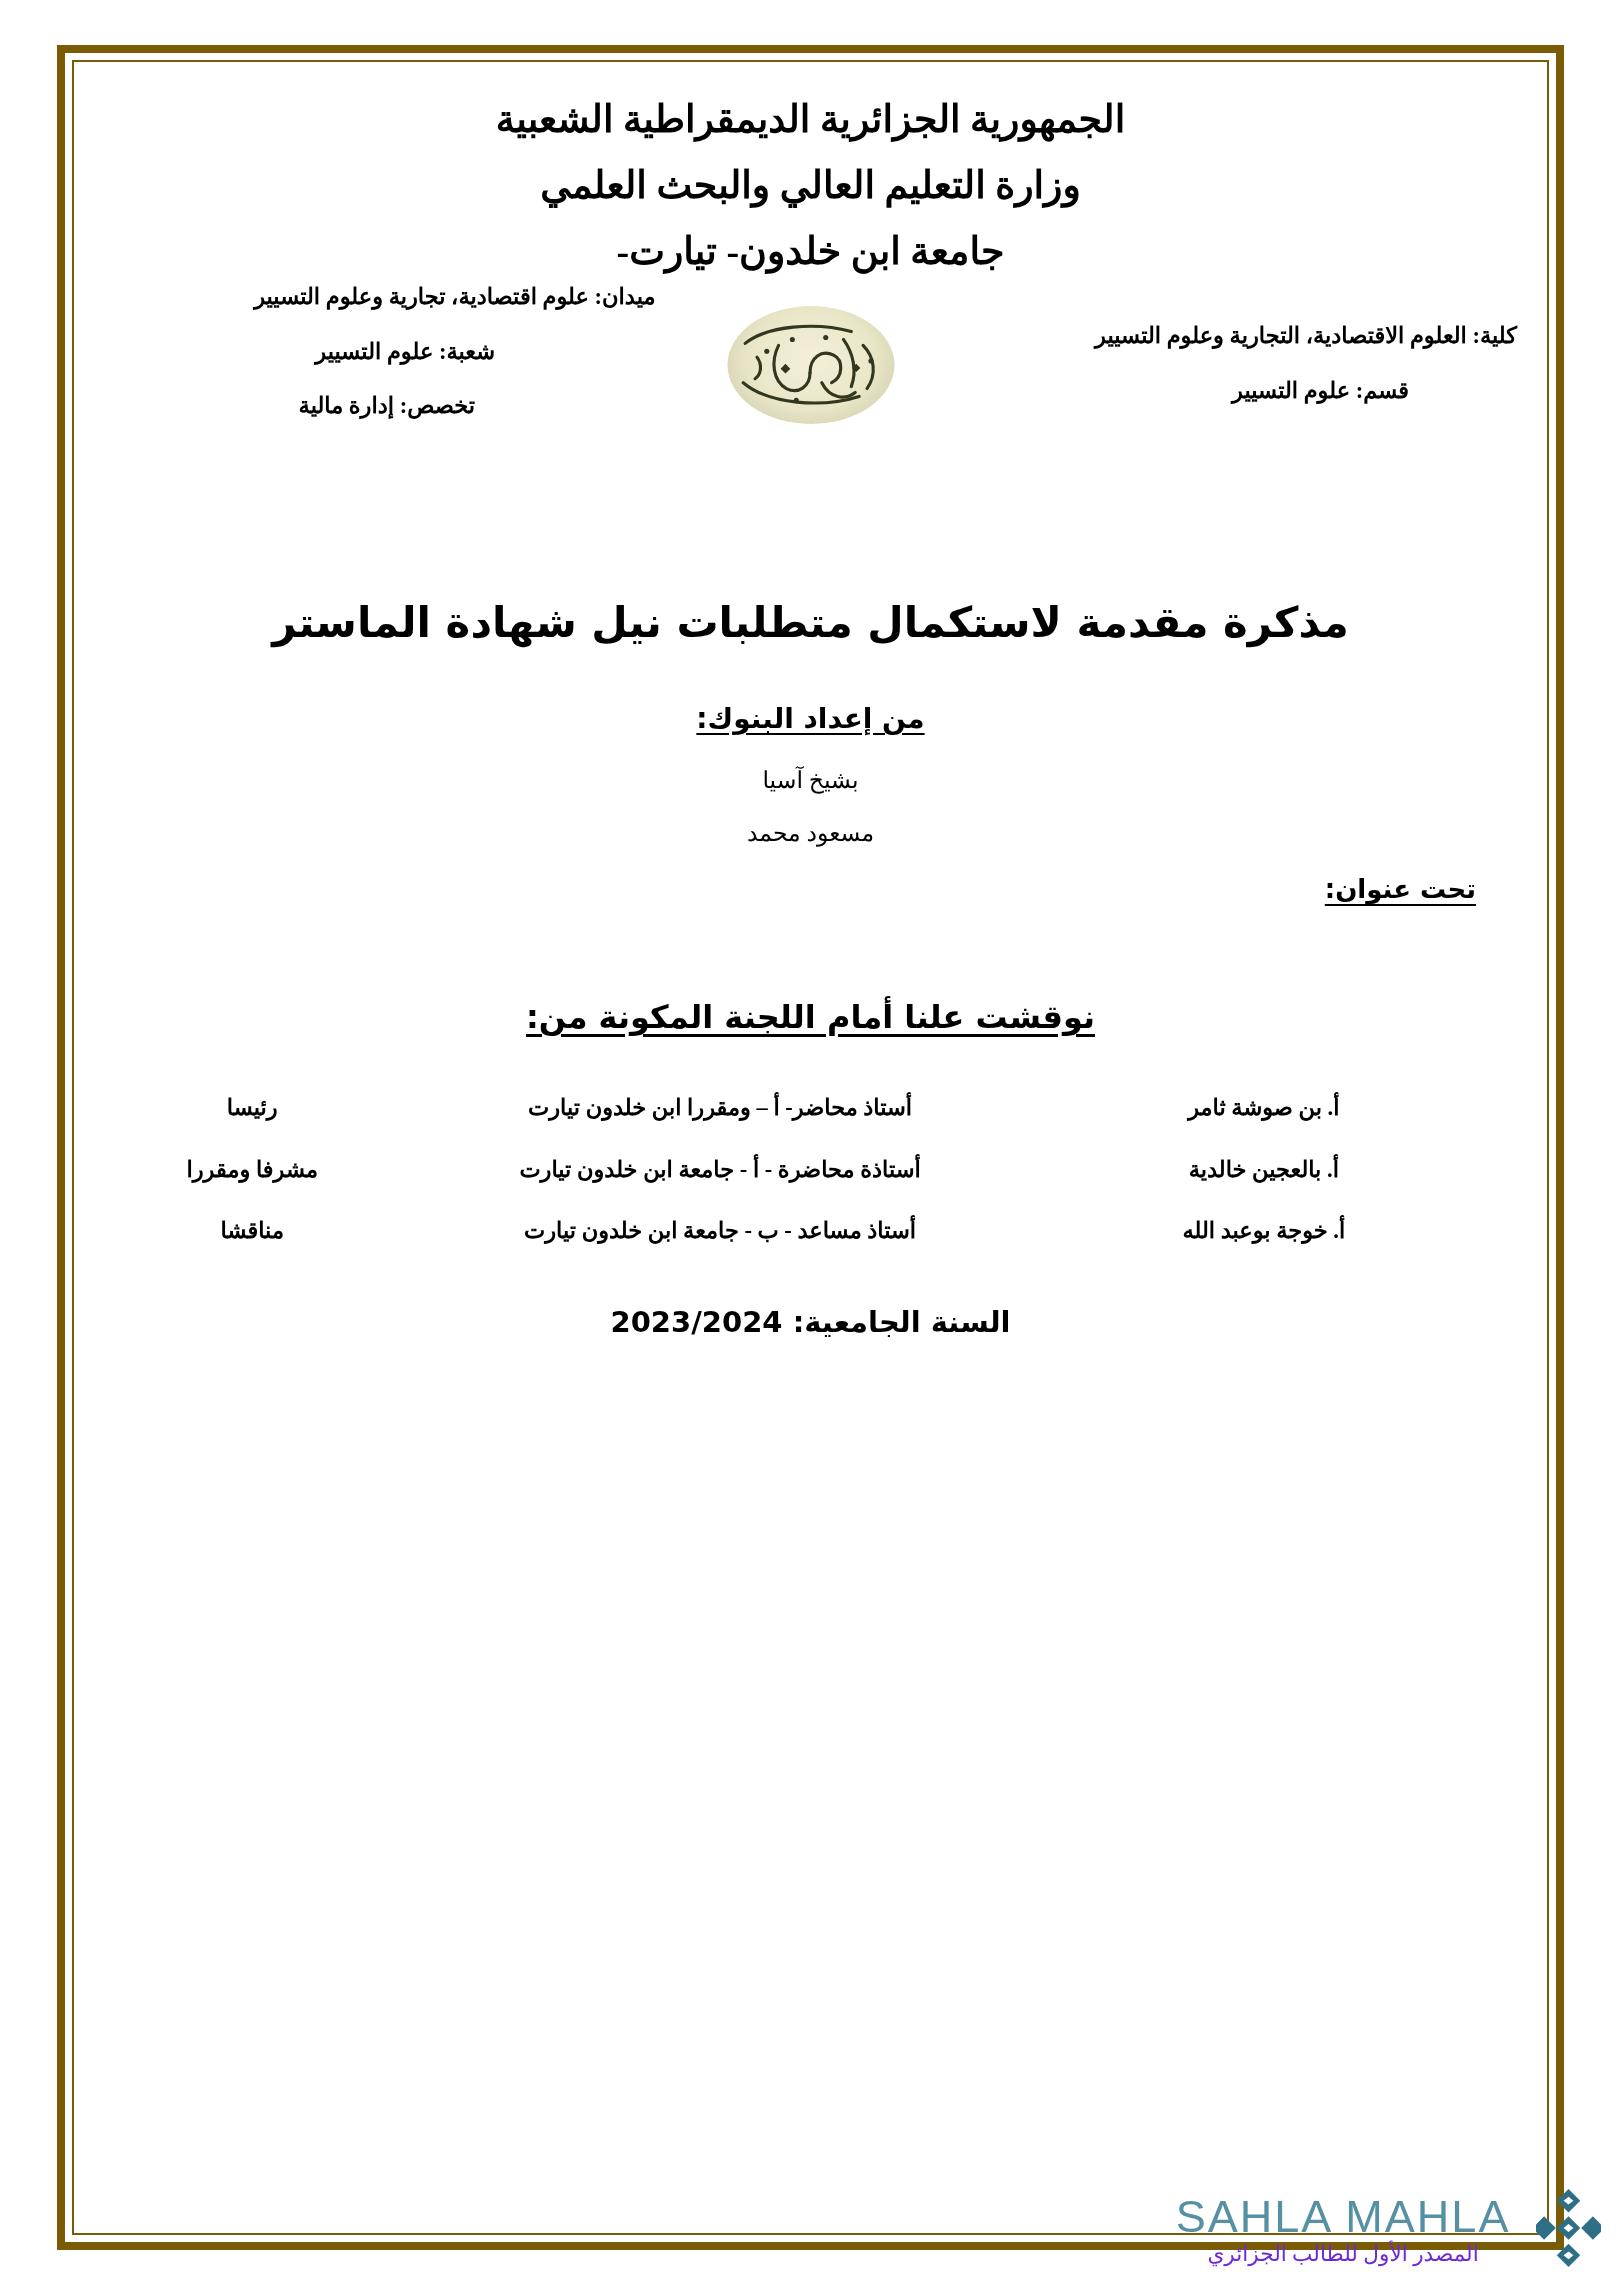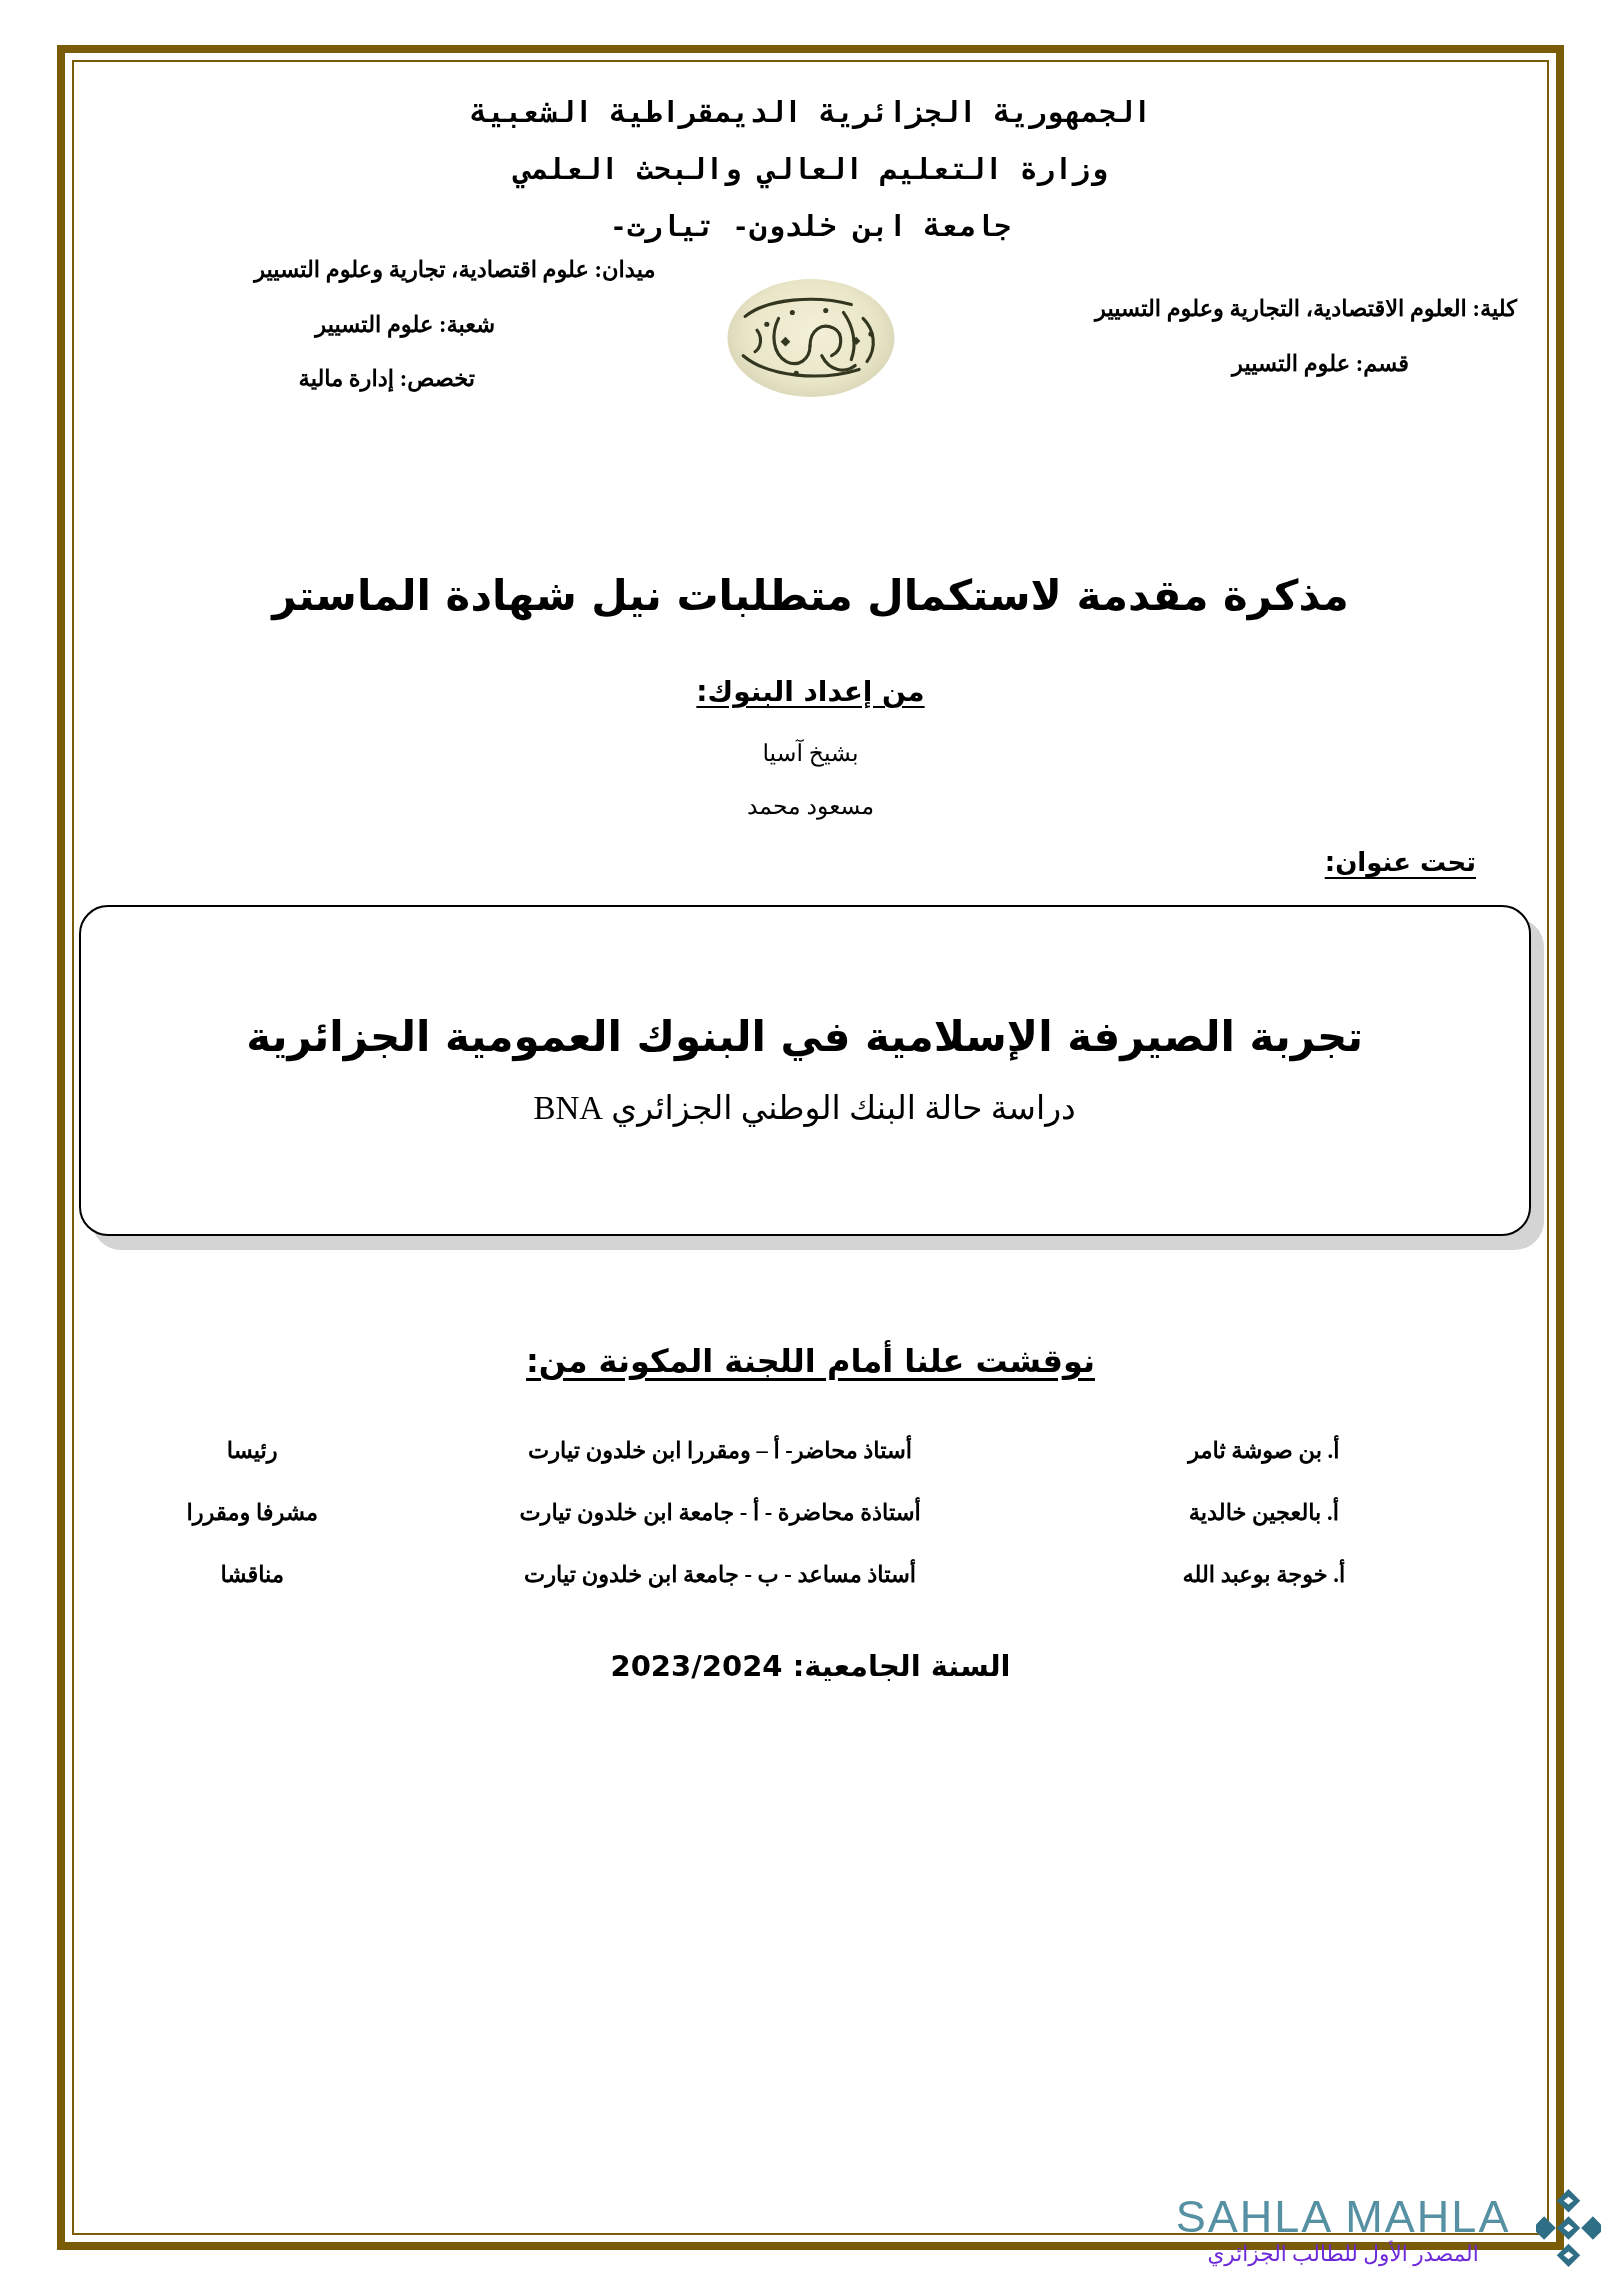--- a/index.html
+++ b/index.html
@@ -35,23 +35,23 @@
     width: 1507px; height: 2205px;
     padding: 0;
   }
 
   
   .header-block {
     text-align: center;
     padding-top: 55px;
   }
   .header-line {
-    font-family: Liberation Mono, monospace;
-    font-weight: bold;
-    font-size: 29px;
+    font-family: Liberation Serif, serif;
+    font-weight: bold;
+    font-size: 38px;
     line-height: 1.0;
     margin: 0 0 28px 0;
     letter-spacing: 0;
   }
 
   
   .info-row {
     position: relative;
     height: 176px;
     margin-top: 21.6px;
@@ -310,27 +310,20 @@
   <div class="thesis-statement">مذكرة مقدمة لاستكمال متطلبات نيل شهادة الماستر</div>
 
   <div class="students-block">
     <div class="students-title">من إعداد البنوك:</div>
     <div class="student-name">بشيخ آسيا</div>
     <div class="student-name">مسعود محمد</div>
   </div>
 
   <div class="under-title-label">تحت عنوان:</div>
 
-  <div class="title-box-wrap">
-    <div class="title-box-shadow"></div>
-    <div class="title-box">
-      <div class="title-main">تجربة الصيرفة الإسلامية في البنوك العمومية الجزائرية</div>
-      <div class="title-sub">دراسة حالة البنك الوطني الجزائري BNA</div>
-    </div>
-  </div>
 
   <div class="jury-heading">نوقشت علنا أمام اللجنة المكونة من:</div>
 
   <table class="jury-table">
     <tbody>
       <tr>
         <td class="jury-name">أ. بن صوشة ثامر</td>
         <td class="jury-rank">أستاذ محاضر- أ – ومقررا ابن خلدون تيارت</td>
         <td class="jury-role">رئيسا</td>
       </tr>

